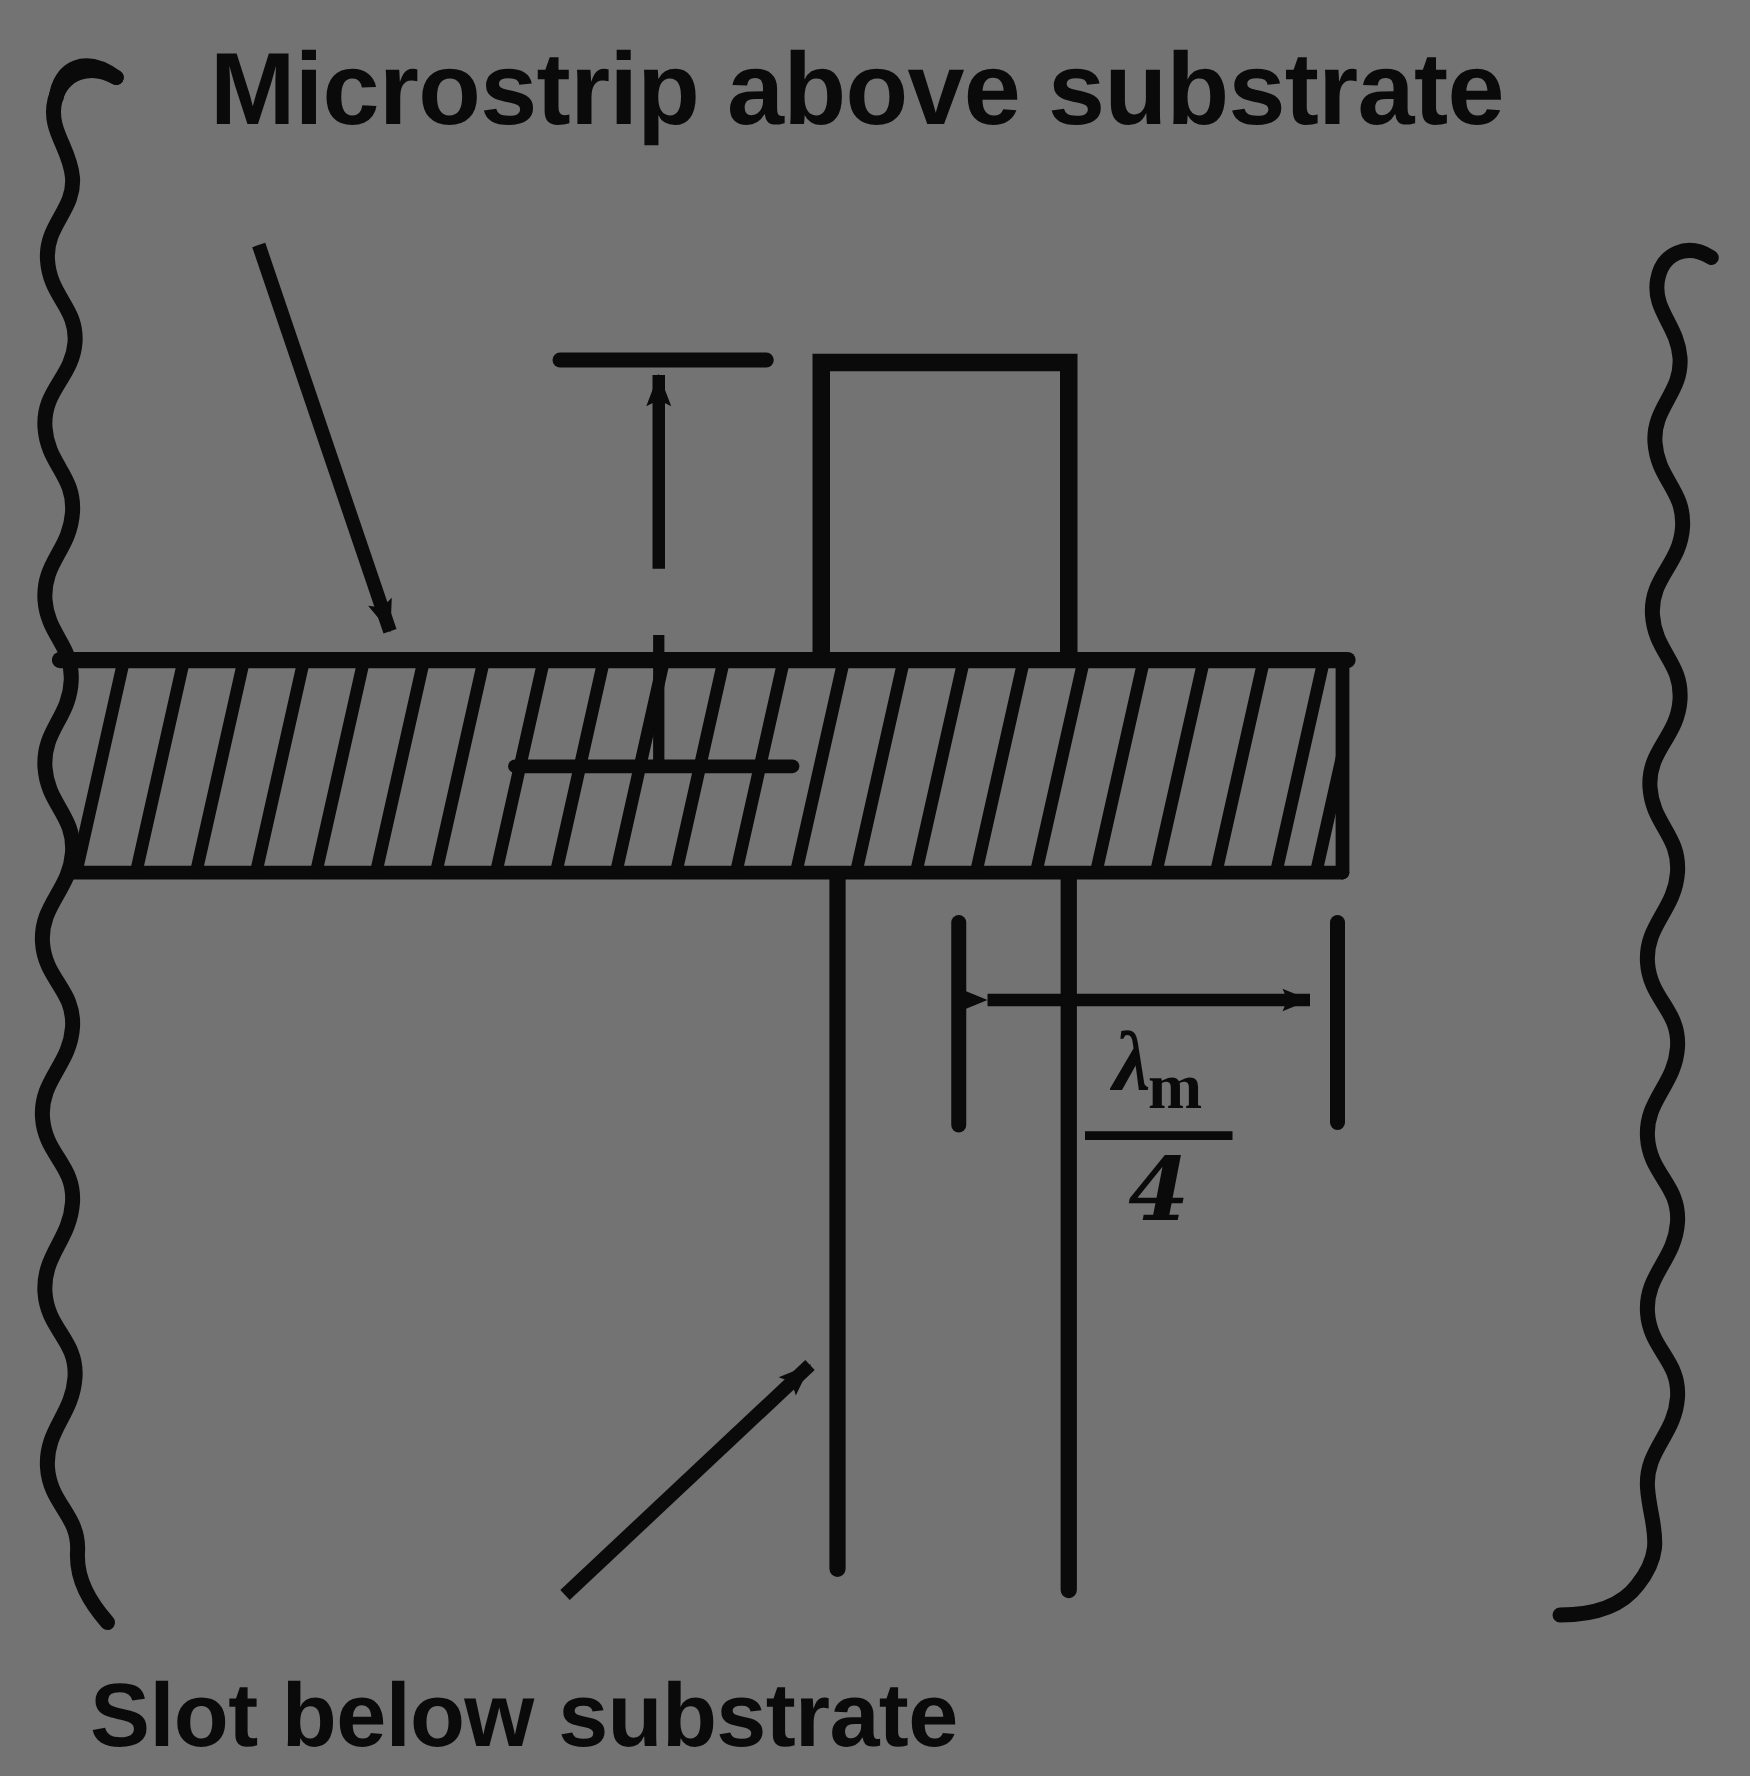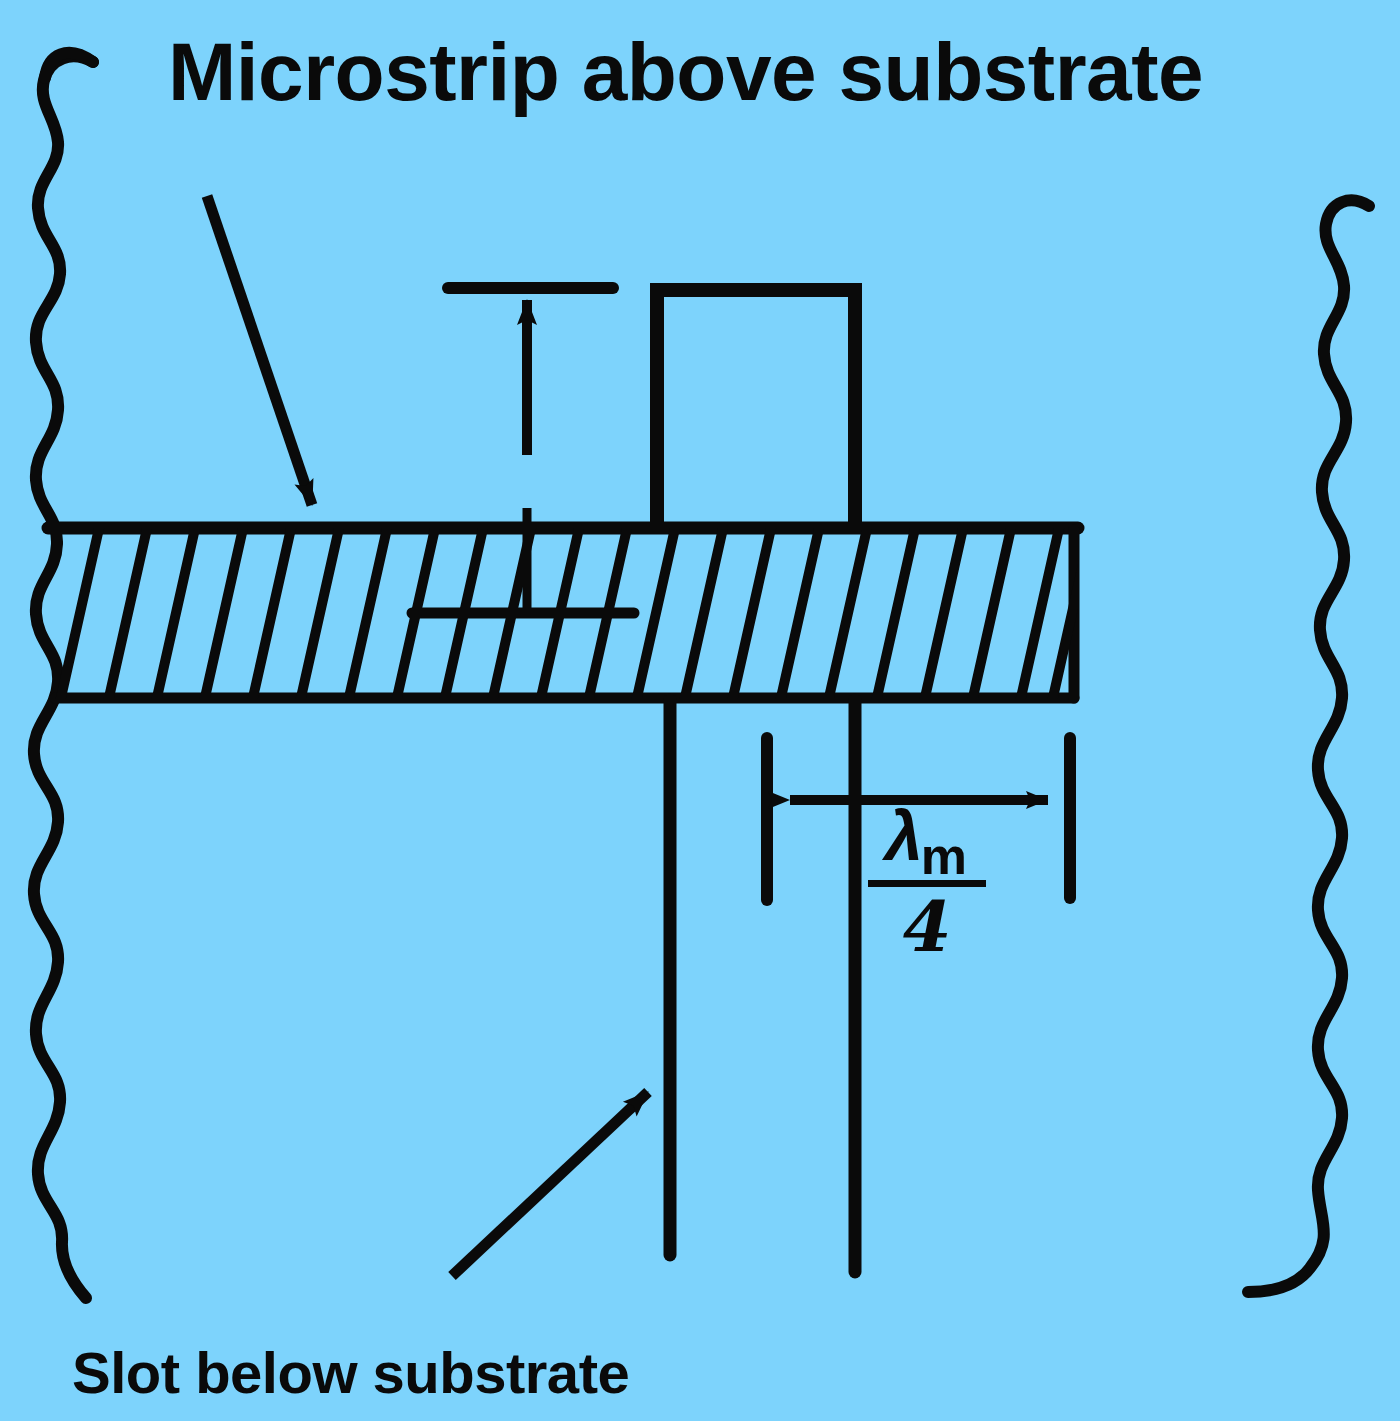--- a/index.html
+++ b/index.html
@@ -4,21 +4,21 @@
 <style>
   html, body {
     margin: 0;
     padding: 0;
     background: #ffffff;
   }
   #stage {
     position: relative;
     width: 1400px;
     height: 1421px;
-    background: #7dd3fc;
+    background: #737373;
     overflow: hidden;
     font-family: "Liberation Sans", sans-serif;
   }
   #figure-svg {
     position: absolute;
     left: 0;
     top: 0;
     width: 1400px;
     height: 1421px;
   }
@@ -32,21 +32,21 @@
   }
   #title-label {
     left: 168px;
     top: 26px;
     font-size: 82px;
     line-height: 92px;
   }
   #bottom-label {
     left: 72px;
     top: 1327px;
-    font-size: 58px;
+    font-size: 72px;
     line-height: 92px;
   }
   .math-label {
     position: absolute;
     color: #0a0a0a;
     font-family: "DejaVu Serif", serif;
     white-space: nowrap;
   }
   
   #lambda-s-group {
@@ -80,23 +80,23 @@
   }
   
   #lambda-m-group {
     left: 868px;
     top: 818px;
     display: flex;
     flex-direction: column;
     align-items: center;
   }
   #lambda-m-group .frac-top {
-    font-family: Liberation Sans, sans-serif;
+    font-family: Liberation Serif, serif;
     font-size: 0;
-    line-height: 36px;
+    line-height: 62px;
     padding: 0 2px;
   }
   #lambda-m-group .frac-top .lam {
     font-size: 68px;
     font-style: italic;
     font-weight: 700;
   }
   #lambda-m-group .frac-top .sub {
     font-size: 52px;
     font-weight: 700;

